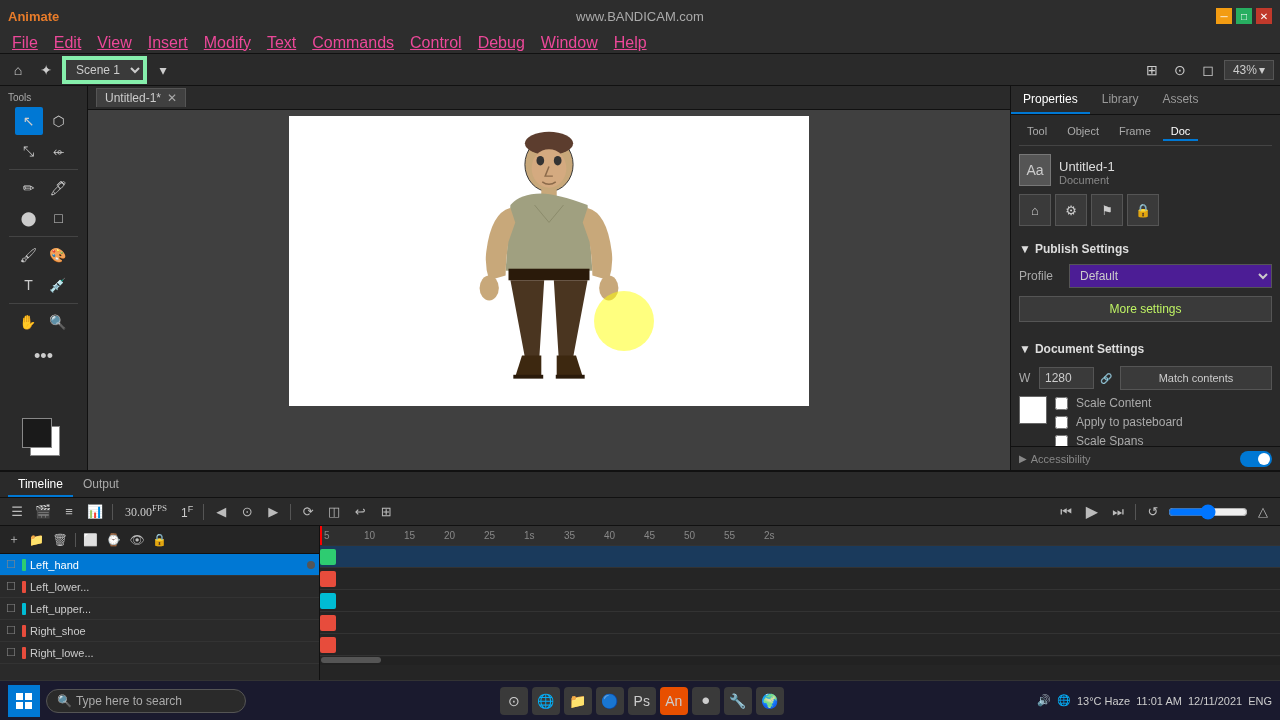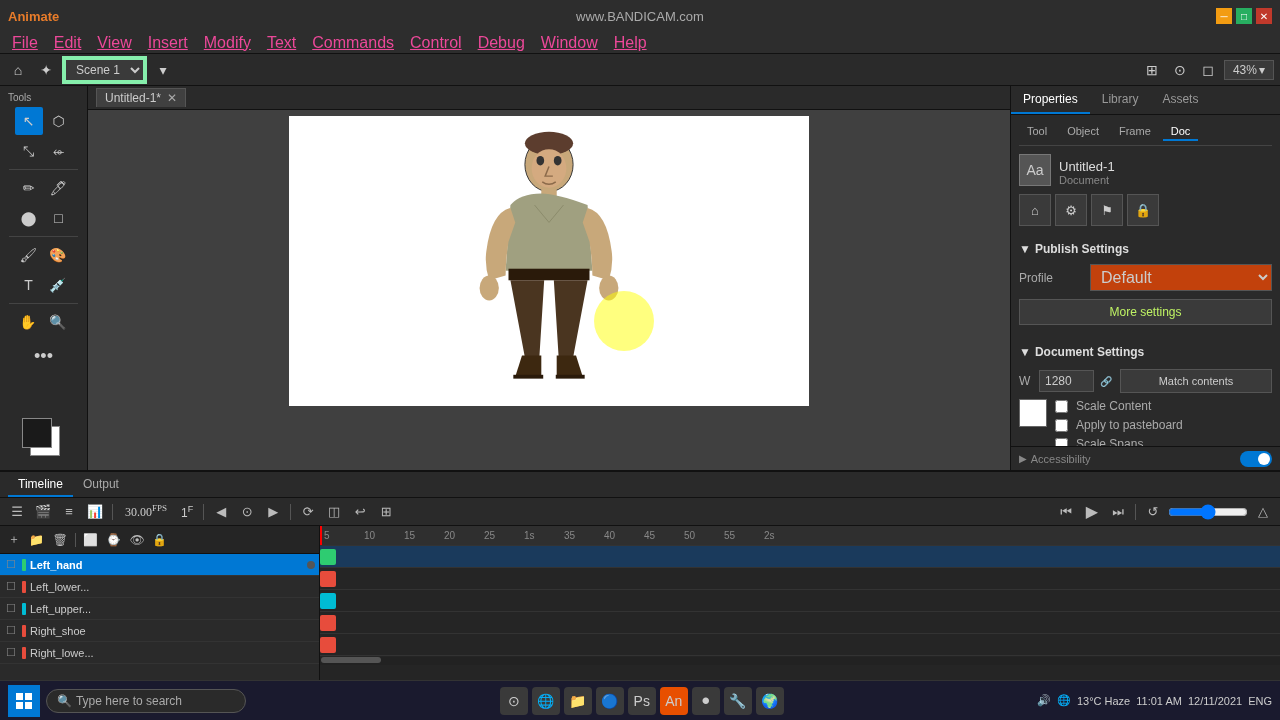--- a/index.html
+++ b/index.html
@@ -63,23 +63,23 @@
     .prop-doc-icon { width: 32px; height: 32px; background: #555; border: 1px solid #777; display: flex; align-items: center; justify-content: center; font-size: 14px; color: #ccc; }
     .prop-doc-name { font-size: 13px; color: #ddd; }
     .prop-doc-sub { font-size: 11px; color: #888; }
     .prop-icons-row { display: flex; gap: 4px; margin-bottom: 12px; }
     .prop-icon-btn { width: 32px; height: 32px; background: #3a3a3a; border: 1px solid #555; color: #ccc; cursor: pointer; display: flex; align-items: center; justify-content: center; font-size: 13px; }
 
     .section-header { display: flex; align-items: center; gap: 4px; padding: 4px 0; cursor: pointer; margin-bottom: 4px; }
     .section-header span { color: #ddd; font-size: 12px; font-weight: 600; }
     .section-toggle { color: #888; font-size: 10px; }
 
-    .profile-row { display: flex; align-items: center; gap: 21px; margin-bottom: 8px; }
+    .profile-row { display: flex; align-items: center; gap: 0; margin-bottom: 8px; }
     .profile-label { color: #aaa; font-size: 12px; width: 50px; }
-    .profile-select { flex: 1; background: #c2410c; border: 1px solid #555; color: #ccc; padding: 3px 6px; font-size: 16px; cursor: pointer; }
+    .profile-select { flex: 1; background: #4c1d95; border: 1px solid #555; color: #ccc; padding: 3px 6px; font-size: 12px; cursor: pointer; }
     .more-settings-btn { width: 100%; padding: 5px; background: #3a3a3a; border: 1px solid #555; color: #bef264; cursor: pointer; font-size: 12px; text-align: center; margin-bottom: 8px; }
 
     .doc-section { margin-bottom: 8px; }
     .doc-section-header { display: flex; align-items: center; gap: 4px; padding: 4px 0; cursor: pointer; margin-bottom: 6px; }
     .doc-section-header span { color: #ddd; font-size: 12px; font-weight: 600; }
 
     .dimension-row { display: flex; align-items: center; gap: 6px; margin-bottom: 6px; }
     .dim-label { color: #aaa; font-size: 12px; width: 14px; }
     .dim-input { width: 55px; background: #3a3a3a; border: 1px solid #555; color: #ccc; padding: 3px 5px; font-size: 12px; }
     .dim-link-btn { width: 14px; height: 14px; color: #888; cursor: pointer; font-size: 10px; display: flex; align-items: center; justify-content: center; }
@@ -107,21 +107,21 @@
     .tl-spacer { flex: 1; }
 
     .timeline-body { display: flex; flex: 1; overflow: hidden; }
     .layer-list { width: 320px; background: #2a2a2a; border-right: 1px solid #111; overflow-y: auto; flex-shrink: 0; }
     .layer-toolbar { display: flex; align-items: center; height: 28px; background: #252525; border-bottom: 1px solid #111; padding: 0 4px; gap: 3px; }
     .layer-tool-btn { width: 20px; height: 20px; background: none; border: none; color: #bbb; cursor: pointer; display: flex; align-items: center; justify-content: center; font-size: 12px; }
     .layer-item { height: 22px; display: flex; align-items: center; padding: 0 4px; gap: 4px; cursor: pointer; border-bottom: 1px solid #333; }
     .layer-item.active { background: #0078d4; }
     .layer-icon { width: 14px; height: 14px; color: #888; font-size: 11px; display: flex; align-items: center; justify-content: center; }
     .layer-name { flex: 1; font-size: 11px; color: #ccc; overflow: hidden; text-overflow: ellipsis; white-space: nowrap; }
-    .layer-item.active .layer-name { color: #fff; font-weight: bold; }
+    .layer-item.active .layer-name { color: #fff; }
     .layer-color-bar { width: 4px; height: 12px; border-radius: 1px; }
     .layer-actions { display: flex; gap: 2px; }
     .layer-action-dot { width: 8px; height: 8px; border-radius: 50%; background: #555; }
 
     .timeline-frames { flex: 1; overflow-x: auto; overflow-y: hidden; background: #252525; position: relative; }
     .frame-ruler { height: 20px; background: #2f2f2f; border-bottom: 1px solid #333; display: flex; align-items: center; position: relative; }
     .frame-marker { color: #888; font-size: 10px; position: absolute; }
     .frame-rows { overflow-y: auto; }
     .frame-row { height: 22px; border-bottom: 1px solid #333; position: relative; }
     .frame-row.active-row { background: #1a3a5c; }

